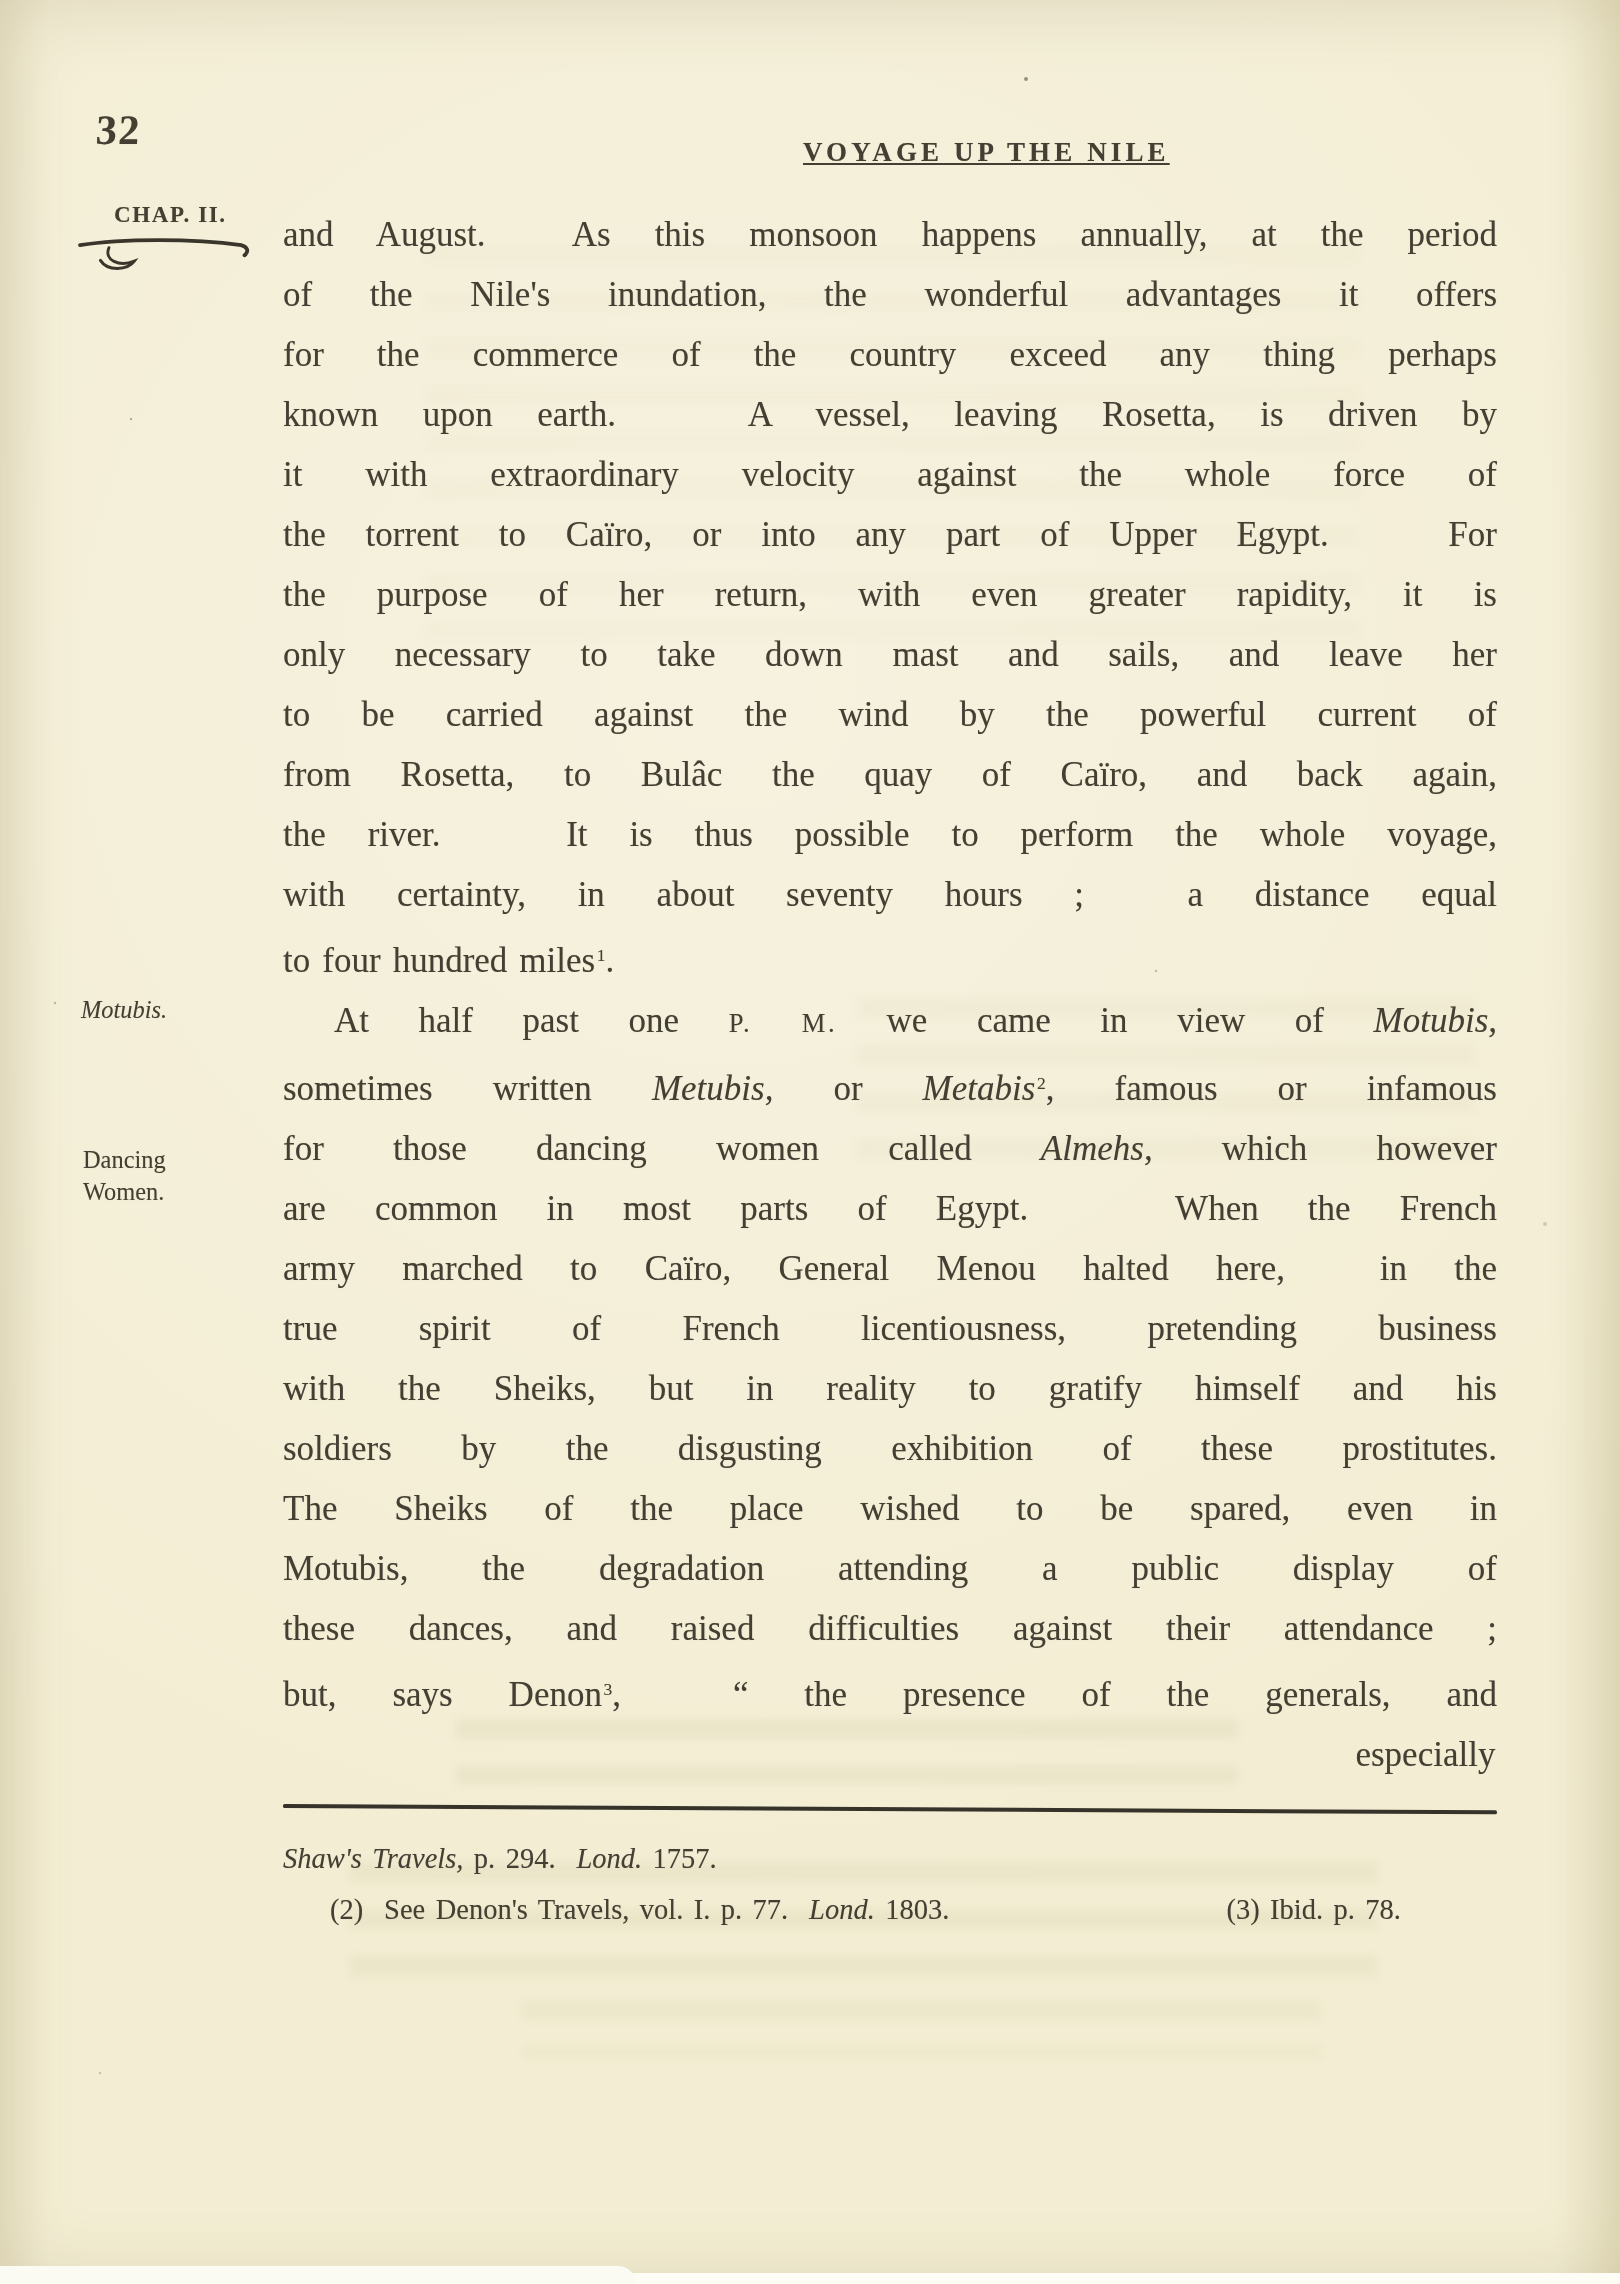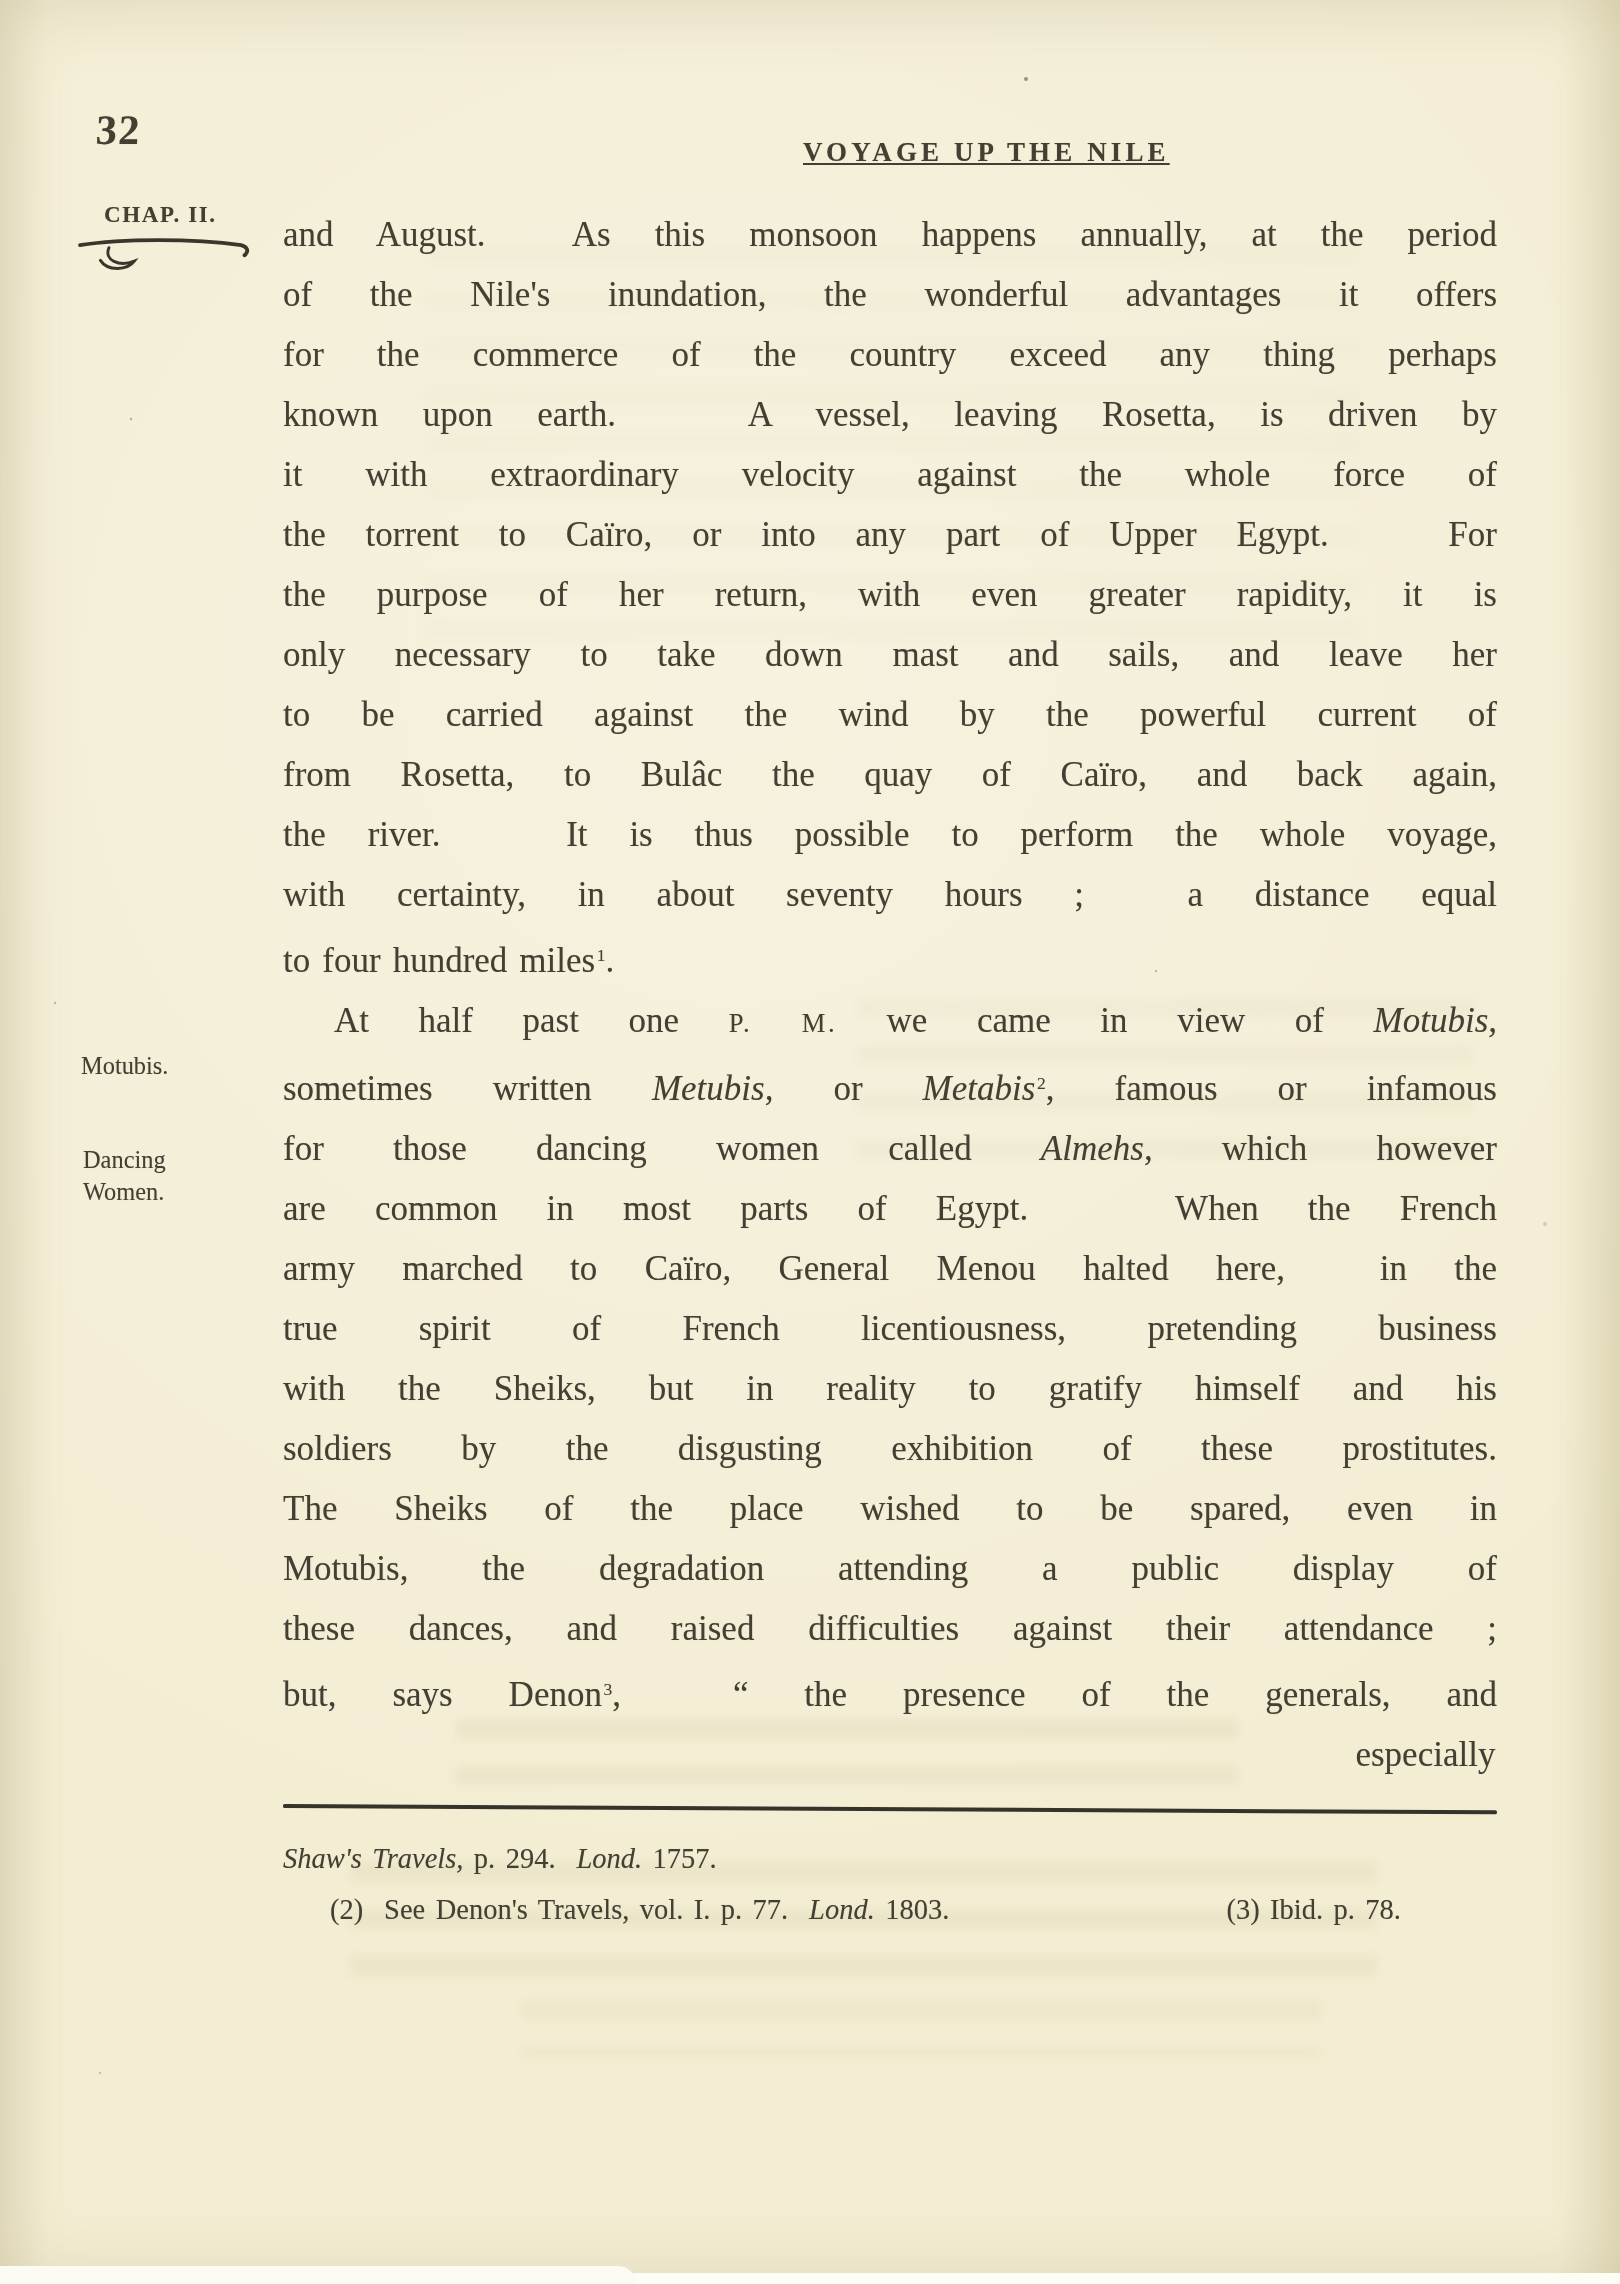--- a/index.html
+++ b/index.html
@@ -11,24 +11,24 @@
       #f2ecd1;
     box-shadow:inset 0 0 73px rgba(120,105,60,.20);
     color:#433f33;
     font-family:"Liberation Serif","DejaVu Serif",serif;
   }
   .page *{text-shadow:0 0 0.8px rgba(67,63,51,.30);}
   .pagenum{position:absolute;left:96px;top:106px;font-size:42px;font-weight:bold;
     transform:skewX(-3deg);letter-spacing:1.6px;}
   .running-header{position:absolute;left:803px;top:137px;font-size:27px;font-weight:bold;
     letter-spacing:4.1px;white-space:nowrap;text-decoration:underline;}
-  .chapnote{position:absolute;left:104px;top:202px;font-size:23px;font-weight:bold;letter-spacing:1.6px;}
+  .chapnote{position:absolute;left:114px;top:202px;font-size:23px;font-weight:bold;letter-spacing:1.6px;}
   .flourish{position:absolute;left:75px;top:236px;width:178px;height:42px;}
   .mnote{position:absolute;font-size:24.4px;}
-  .motubis{left:81px;top:1052px;}
+  .motubis{left:81px;top:996px;font-style:italic;}
   .dancing{left:83px;top:1144px;line-height:32px;white-space:pre-line;}
   .body-col{position:absolute;left:283px;top:205px;width:1214px;font-size:35px;line-height:60px;word-spacing:3.3px;}
   .tline{white-space:pre-wrap;text-align:justify;text-align-last:justify;}
   .tline.a-l{text-align-last:left;}
   .s-i{font-style:italic;}
   .s-sc{font-size:0.76em;letter-spacing:2.4px;}
   .s-sup{font-size:0.5em;vertical-align:0.62em;margin-left:1.6px;letter-spacing:0;}
   .catchword{text-align:right;line-height:60px;padding-right:1.6px;}
   .rule{height:4.1px;background:#36332a;margin-top:19.6px;border-radius:1.6px;
     transform:rotate(0.3deg);transform-origin:left center;}

